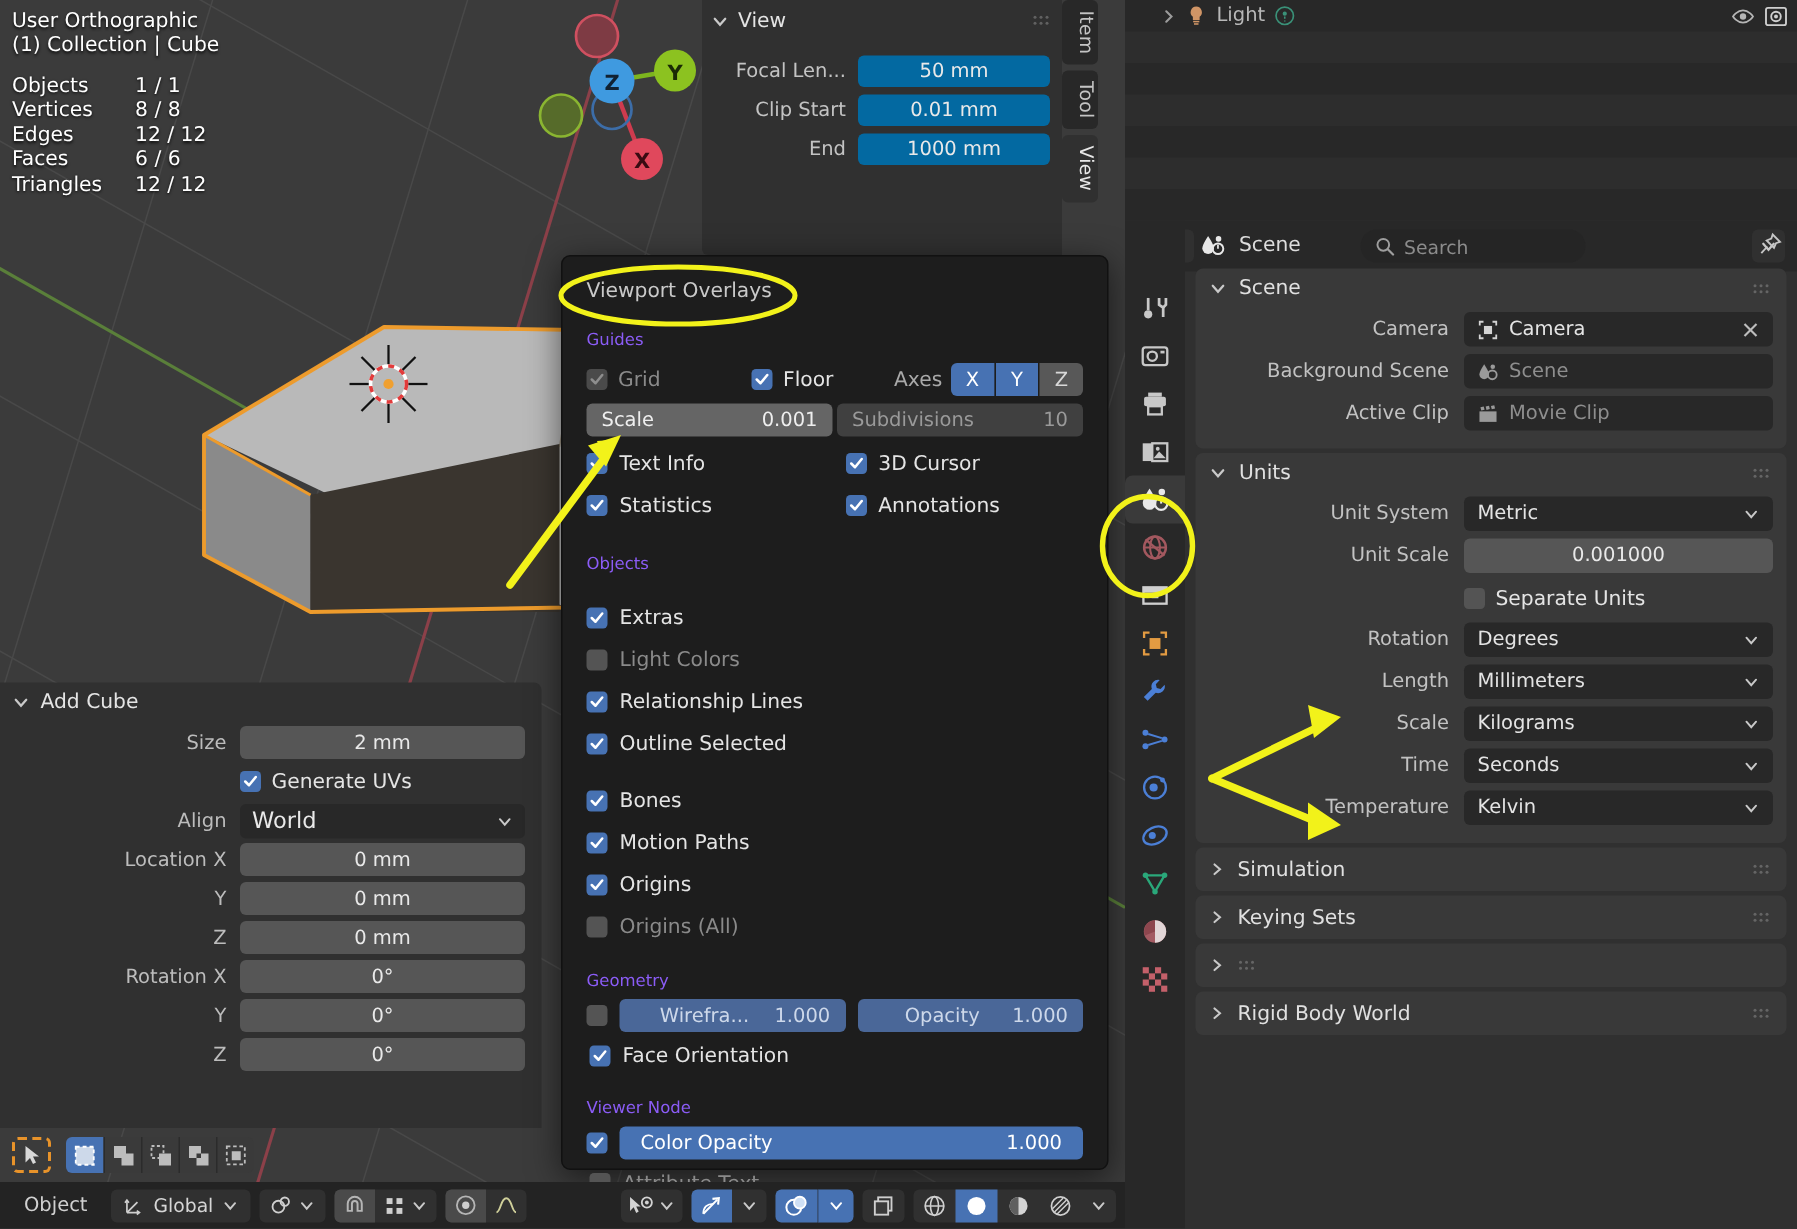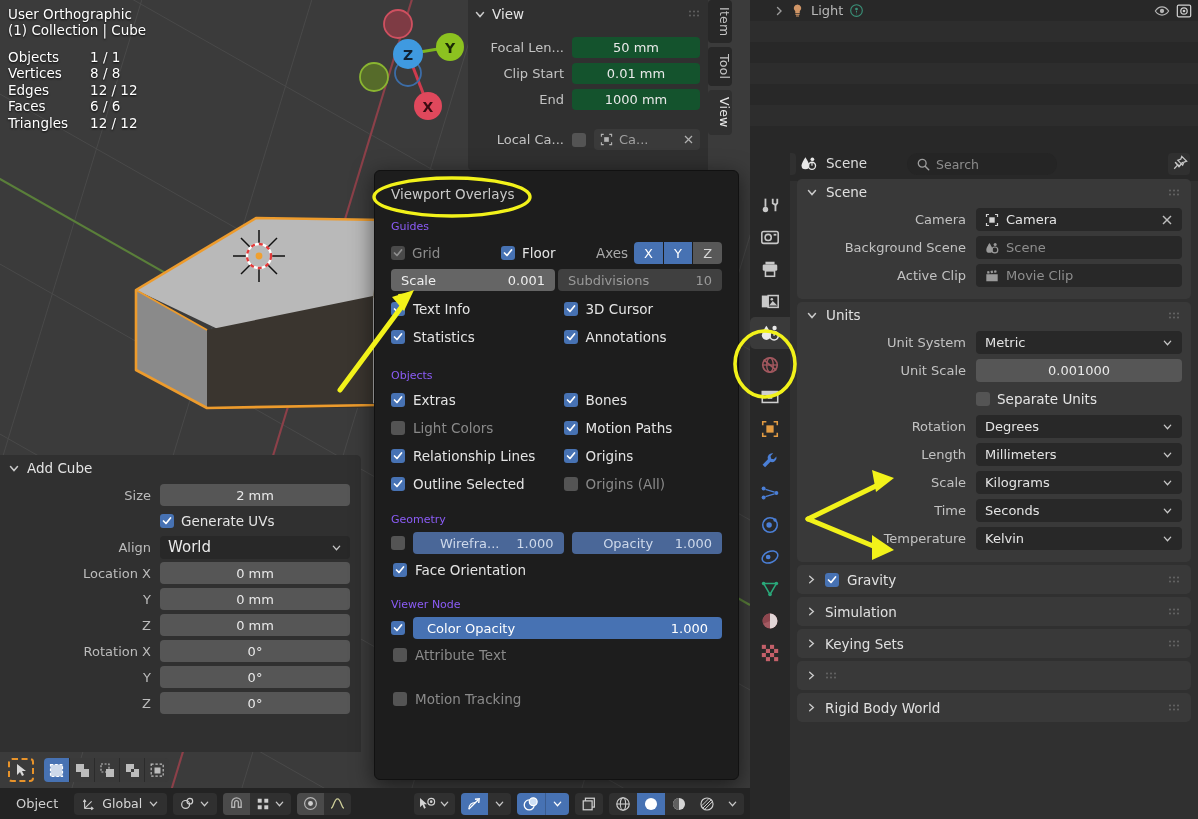--- a/index.html
+++ b/index.html
@@ -47,21 +47,21 @@
     position: absolute; left: 468px; top: 0; width: 240px; height: 170px;
     background: #303030; border-bottom-left-radius: 4px;
   }
   .npanel-header { display:flex; align-items:center; height: 27px; padding: 0 6px; gap: 6px; }
   .panel-arrow { width: 12px; height: 12px; flex: 0 0 12px; }
   .panel-title { font-size: 13.5px; color: #e4e4e4; flex: 1; }
   .grip { width: 14px; height: 9px; opacity: .55; }
   .row { display:flex; align-items:center; height: 23px; margin: 0 8px 3px 8px; gap: 8px; }
   .row .lbl { font-size: 13px; color: #c3c3c3; text-align: right; flex: 0 0 92px; white-space: nowrap; overflow:hidden; }
   .field {
-    flex: 1; height: 21px; background: #14532d; border-radius: 4px;
+    flex: 1; height: 21px; background: #0369a1; border-radius: 4px;
     display:flex; align-items:center; justify-content:center;
     font-size: 13px; color: #e9e9e9;
   }
   .npanel .row .lbl { flex: 0 0 88px; }
 
   .ntabs { position: absolute; left: 708px; top: 0; width: 24px; }
   .ntab {
     width: 24px; background: #282828; border-radius: 4px;
     margin-bottom: 4px; padding: 7px 0;
     writing-mode: vertical-rl; text-orientation: mixed;
@@ -334,39 +334,20 @@
     </div>
     <div class="row">
       <span class="lbl">Clip Start</span>
       <span class="field">0.01 mm</span>
     </div>
     <div class="row">
       <span class="lbl">End</span>
       <span class="field">1000 mm</span>
     </div>
     <div style="height:14px"></div>
-    <div class="row">
-      <span class="lbl">Local Ca...</span>
-      <span class="cb off"></span>
-      <span class="field" style="background:#3a3a3a;justify-content:flex-start;padding:0 6px;gap:6px;color:#a0a0a0;">
-        <svg width="13" height="13" viewBox="0 0 14 14">
-            <g stroke="#b5b5b5" stroke-width="1.2" fill="none">
-              <path d="M1.5 4V1.5H4M10 1.5h2.5V4M12.5 10v2.5H10M4 12.5H1.5V10"></path>
-            </g>
-            <rect x="4.5" y="4.5" width="5" height="5" fill="#b5b5b5"></rect>
-          </svg>
-        <span style="flex:1">Ca...</span>
-        <svg width="11" height="11" viewBox="0 0 11 11">
-            <g stroke="#b0b0b0" stroke-width="1.3">
-              <line x1="2" y1="2" x2="9" y2="9"></line>
-              <line x1="9" y1="2" x2="2" y2="9"></line>
-            </g>
-          </svg>
-      </span>
-    </div>
   </div>
 
   <div class="ntabs">
     <div class="ntab">Item</div>
     <div class="ntab">Tool</div>
     <div class="ntab active">View</div>
   </div>
 
   <div class="oppanel">
     <div class="opheader">
@@ -545,21 +526,21 @@
                 <path d="M1.5 5 L4 7.5 L8.5 2" stroke="#fff" stroke-width="1.7" fill="none" stroke-linecap="round" stroke-linejoin="round"></path>
               </svg>
             </span>
           <span class="cblabel">Annotations</span>
         </div>
       </div>
     </div>
 
     <div style="height:18px"></div>
     <div class="sect-title">Objects</div>
-    <div class="pop-grid" style="margin-top:4px;">
+    <div class="pop-grid" style="margin-top:16px;flex-direction:column;">
       <div class="pop-col">
         <div class="pop-row">
           <span class="cb on">
               <svg class="tick" viewBox="0 0 10 10">
                 <path d="M1.5 5 L4 7.5 L8.5 2" stroke="#fff" stroke-width="1.7" fill="none" stroke-linecap="round" stroke-linejoin="round"></path>
               </svg>
             </span>
           <span class="cblabel">Extras</span>
         </div>
         <div class="pop-row">
@@ -1006,41 +987,20 @@
                 </svg>
             </span>
           </div>
         </div>
       </div>
 
       <div class="collapsed">
         <svg width="11" height="11" viewBox="0 0 12 12">
             <path d="M4 2.5 L8 6 L4 9.5" stroke="#c9c9c9" stroke-width="1.5" fill="none" stroke-linecap="round"></path>
           </svg>
-        <span class="cb on">
-            <svg class="tick" viewBox="0 0 10 10">
-              <path d="M1.5 5 L4 7.5 L8.5 2" stroke="#fff" stroke-width="1.7" fill="none" stroke-linecap="round" stroke-linejoin="round"></path>
-            </svg>
-          </span>
-        <span class="ptitle">Gravity</span>
-        <svg class="grip" viewBox="0 0 14 9">
-            <g fill="#8a8a8a">
-              <circle cx="2" cy="2.5" r="1"></circle>
-              <circle cx="6" cy="2.5" r="1"></circle>
-              <circle cx="10" cy="2.5" r="1"></circle>
-              <circle cx="2" cy="6.5" r="1"></circle>
-              <circle cx="6" cy="6.5" r="1"></circle>
-              <circle cx="10" cy="6.5" r="1"></circle>
-            </g>
-          </svg>
-      </div>
-      <div class="collapsed">
-        <svg width="11" height="11" viewBox="0 0 12 12">
-            <path d="M4 2.5 L8 6 L4 9.5" stroke="#c9c9c9" stroke-width="1.5" fill="none" stroke-linecap="round"></path>
-          </svg>
         <span class="ptitle">Simulation</span>
         <svg class="grip" viewBox="0 0 14 9">
             <g fill="#8a8a8a">
               <circle cx="2" cy="2.5" r="1"></circle>
               <circle cx="6" cy="2.5" r="1"></circle>
               <circle cx="10" cy="2.5" r="1"></circle>
               <circle cx="2" cy="6.5" r="1"></circle>
               <circle cx="6" cy="6.5" r="1"></circle>
               <circle cx="10" cy="6.5" r="1"></circle>
             </g>

